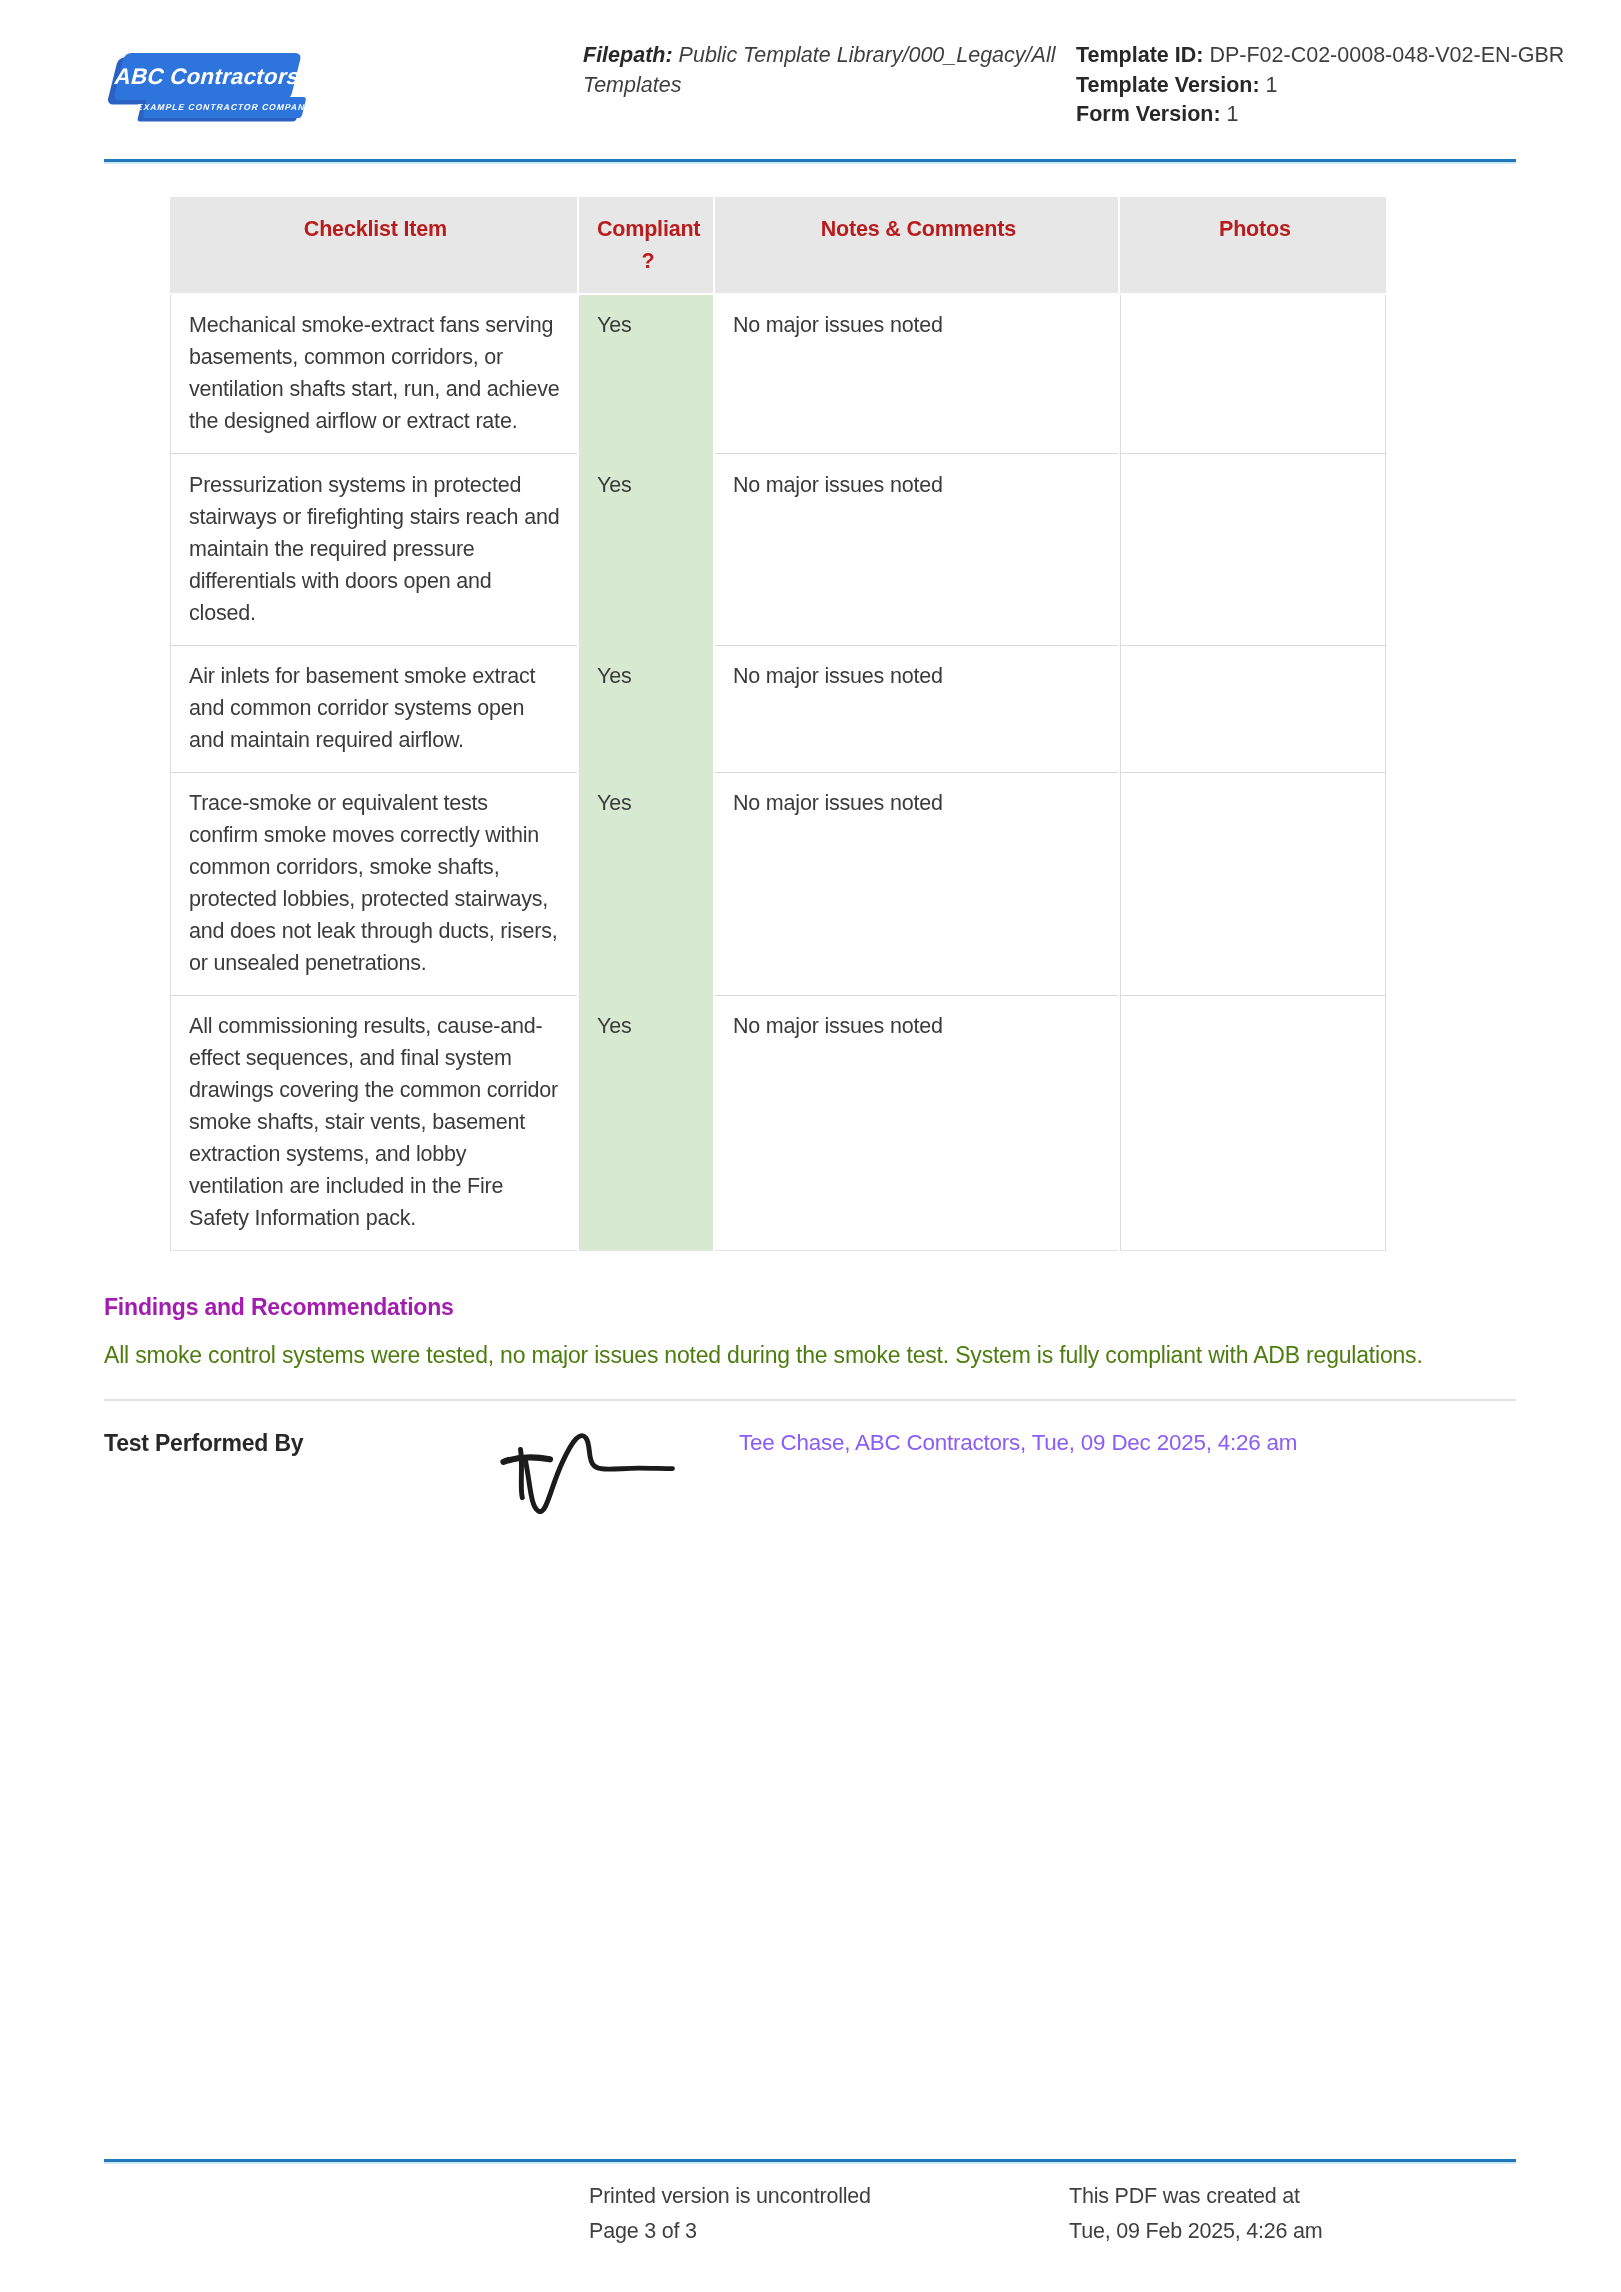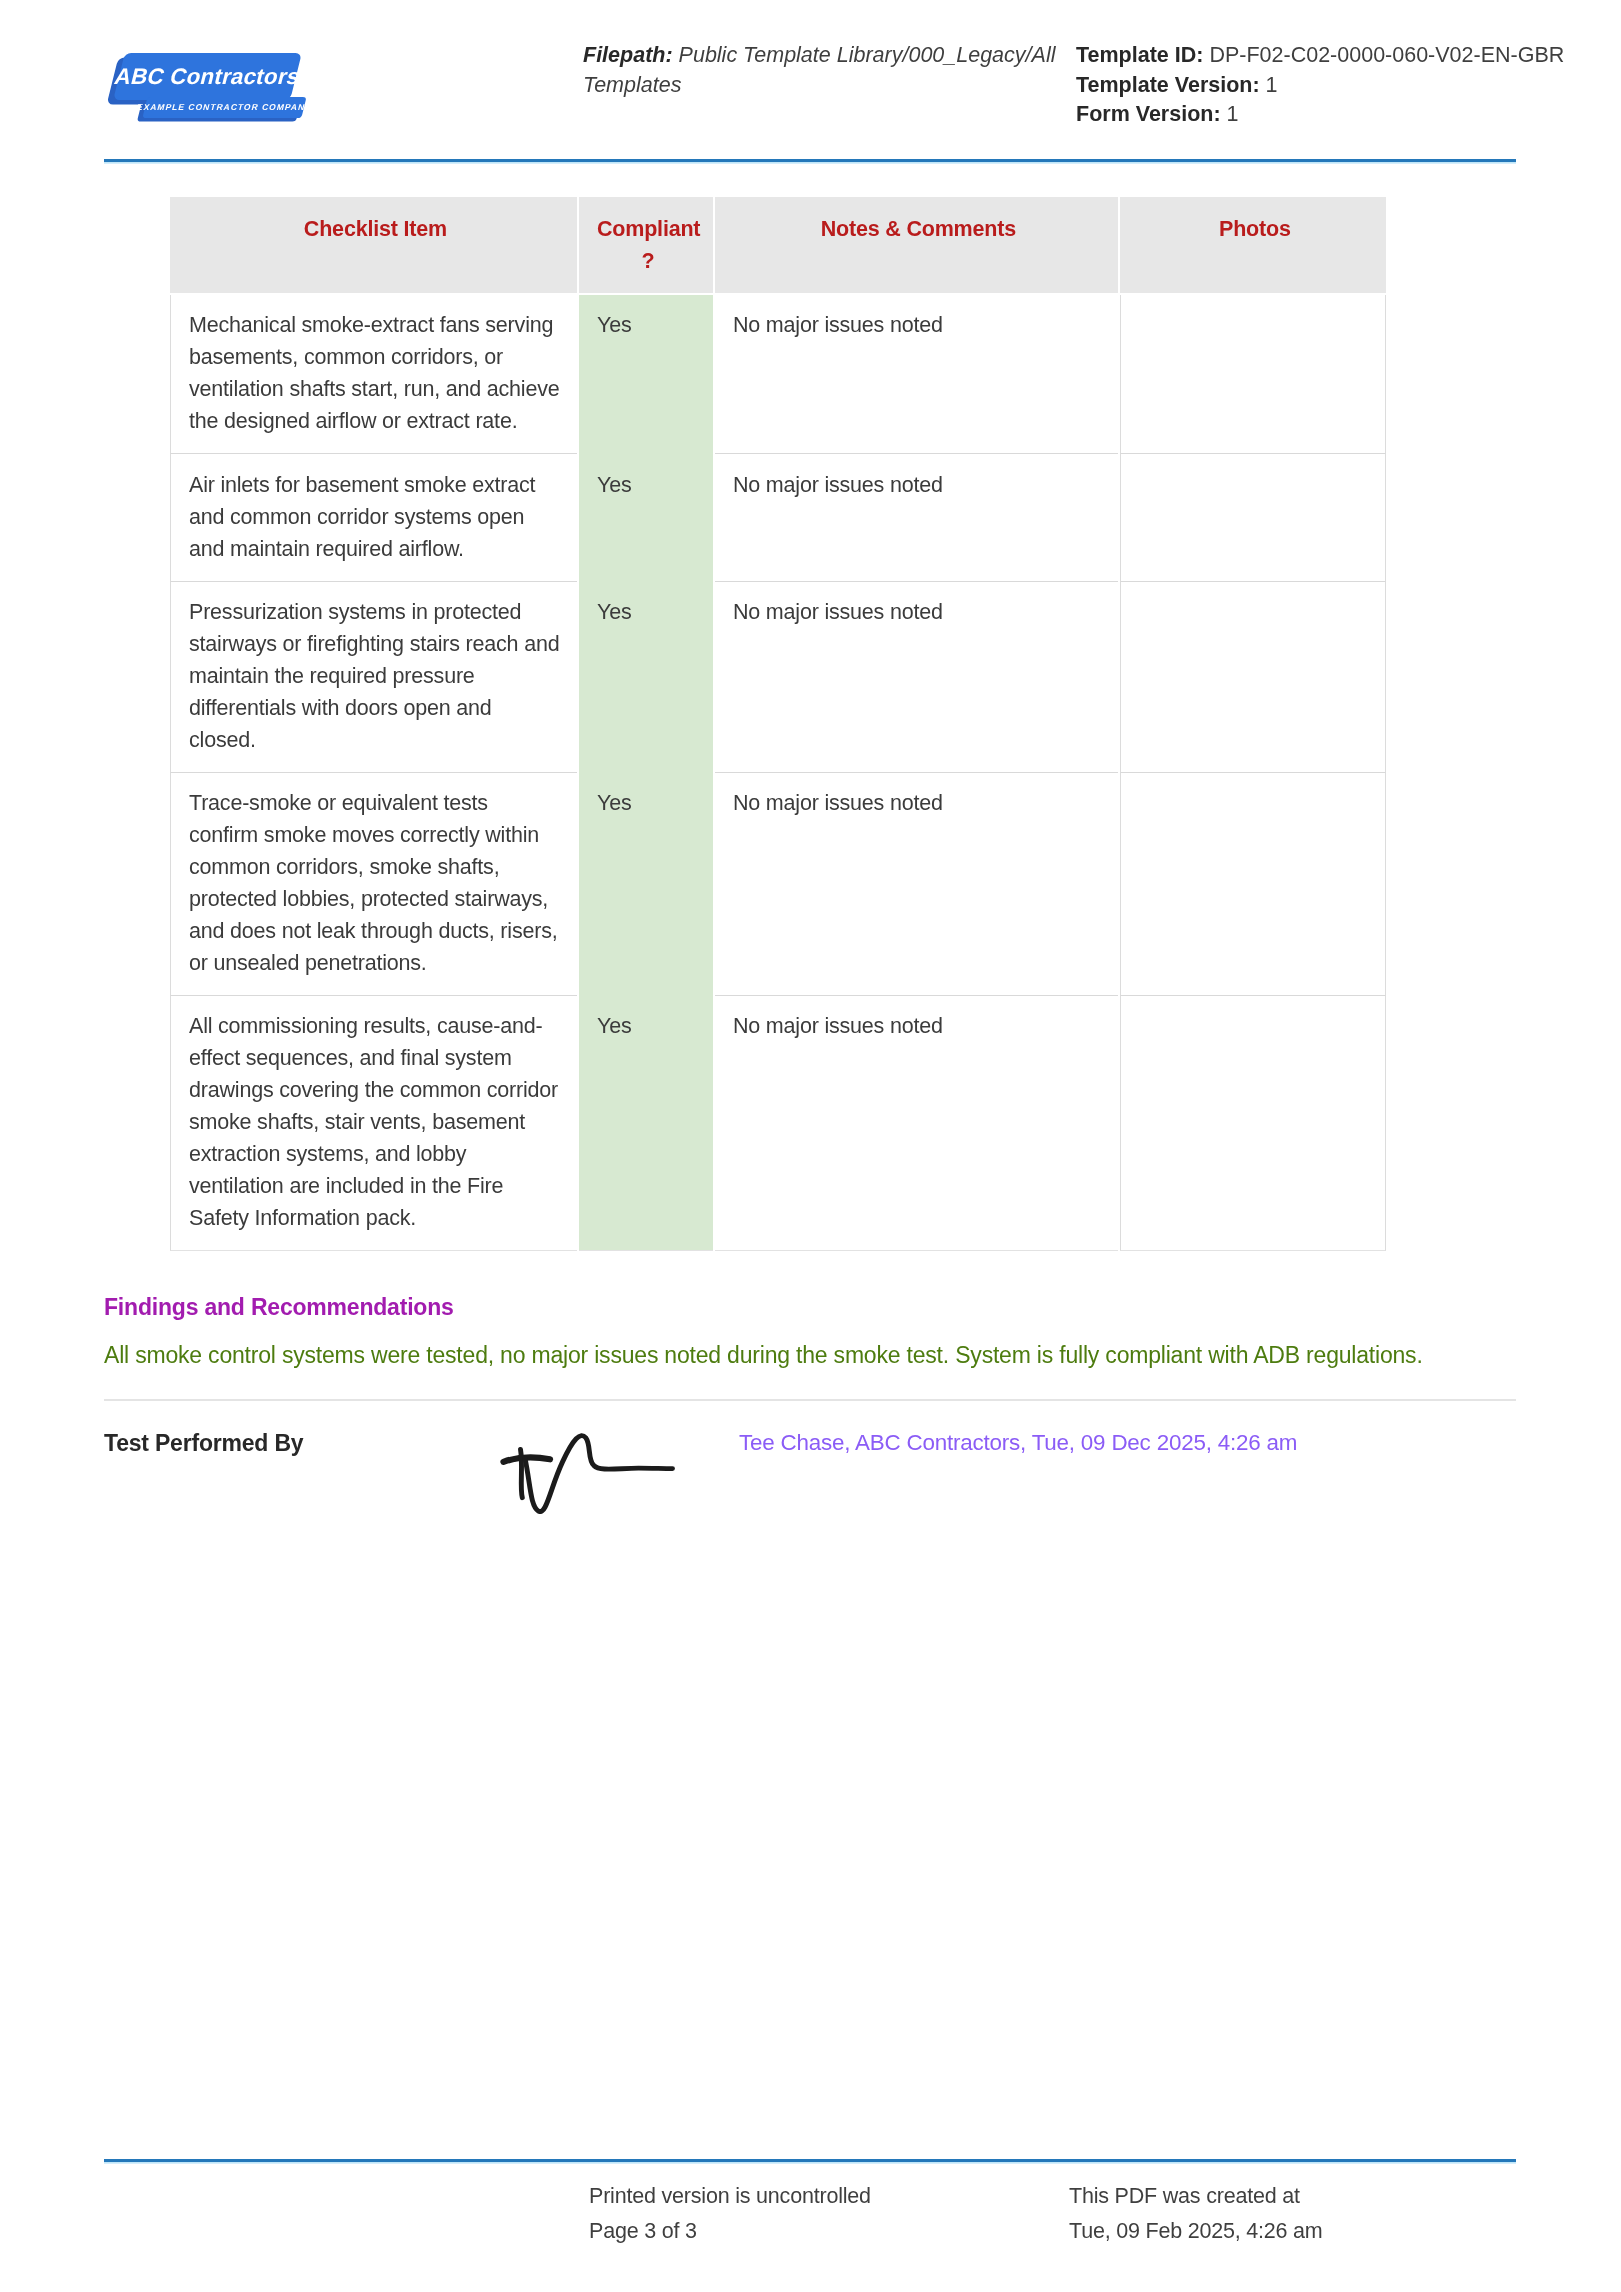--- a/index.html
+++ b/index.html
@@ -210,21 +210,21 @@
   </div>
 
   <div class="header-block hb-filepath">
     <b>Filepath:</b>
     <span>Public Template Library/000_Legacy/All Templates</span>
   </div>
 
   <div class="header-block hb-template">
     <div>
       <b>Template ID:</b>
-      <span>DP-F02-C02-0000-060-V02-EN-GBR</span>
+      <span>DP-F02-C02-0008-048-V02-EN-GBR</span>
     </div>
     <div>
       <b>Template Version:</b>
       <span>1</span>
     </div>
     <div>
       <b>Form Version:</b>
       <span>1</span>
     </div>
   </div>
@@ -249,27 +249,27 @@
         </tr>
       </thead>
       <tbody>
         <tr>
           <td class="cell-item">Mechanical smoke-extract fans serving basements, common corridors, or ventilation shafts start, run, and achieve the designed airflow or extract rate.</td>
           <td class="cell-compliant">Yes</td>
           <td class="cell-notes">No major issues noted</td>
           <td class="cell-photos"></td>
         </tr>
         <tr>
+          <td class="cell-item">Pressurization systems in protected stairways or firefighting stairs reach and maintain the required pressure differentials with doors open and closed.</td>
+          <td class="cell-compliant">Yes</td>
+          <td class="cell-notes">No major issues noted</td>
+          <td class="cell-photos"></td>
+        </tr>
+        <tr>
           <td class="cell-item">Air inlets for basement smoke extract and common corridor systems open and maintain required airflow.</td>
-          <td class="cell-compliant">Yes</td>
-          <td class="cell-notes">No major issues noted</td>
-          <td class="cell-photos"></td>
-        </tr>
-        <tr>
-          <td class="cell-item">Pressurization systems in protected stairways or firefighting stairs reach and maintain the required pressure differentials with doors open and closed.</td>
           <td class="cell-compliant">Yes</td>
           <td class="cell-notes">No major issues noted</td>
           <td class="cell-photos"></td>
         </tr>
         <tr>
           <td class="cell-item">Trace-smoke or equivalent tests confirm smoke moves correctly within common corridors, smoke shafts, protected lobbies, protected stairways, and does not leak through ducts, risers, or unsealed penetrations.</td>
           <td class="cell-compliant">Yes</td>
           <td class="cell-notes">No major issues noted</td>
           <td class="cell-photos"></td>
         </tr>

